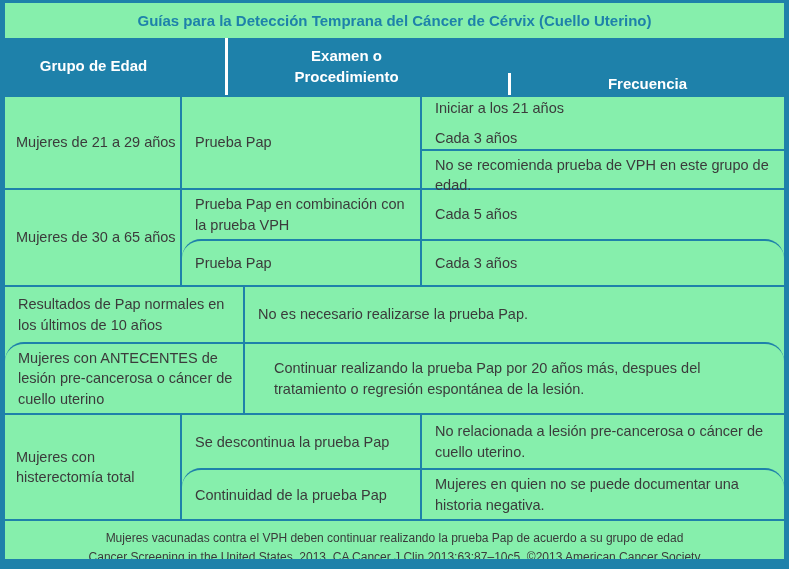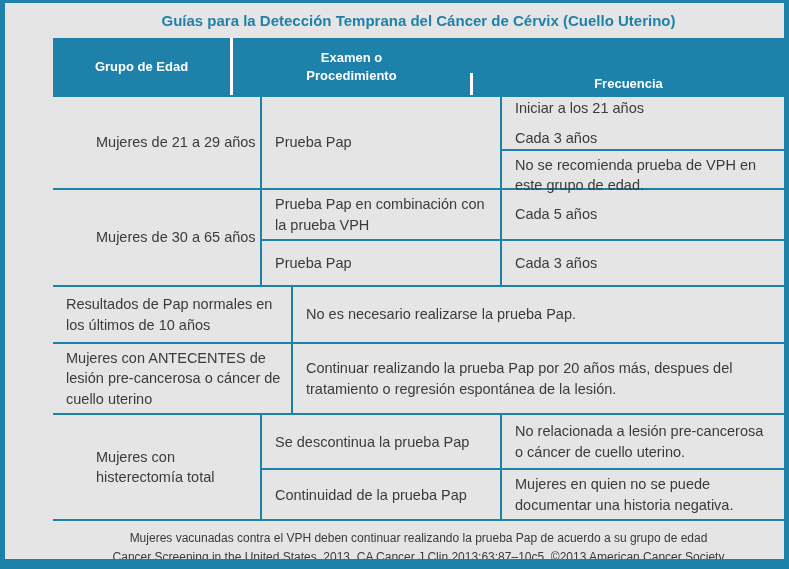--- a/index.html
+++ b/index.html
@@ -8,40 +8,40 @@
     font-family: "Liberation Sans", "DejaVu Sans", sans-serif;
     color: #3b3b3b;
   }
   .frame {
     width: 789px;
     height: 569px;
     border-left: 5px solid #1E81AA;
     border-right: 5px solid #1E81AA;
     border-top: 3px solid #1E81AA;
     border-bottom: 10px solid #1E81AA;
-    background: #e5e5e5;
+    background: #86efac;
     overflow: hidden;
-    padding-left: 48px;
   }
   .title-row {
     height: 35px;
     display: flex;
     align-items: center;
     justify-content: center;
     color: #1E81AA;
     font-weight: bold;
     font-size: 15px;
   }
   .thead {
     height: 57px;
     display: flex;
     background: #1E81AA;
     color: #ffffff;
     font-weight: bold;
-    font-size: 13px;
+    font-size: 15px;
+    gap: 43px;
   }
   .th {
     display: flex;
     align-items: center;
     justify-content: center;
     text-align: center;
     white-space: pre-line;
     line-height: 1.35;
     padding: 2px 6px;
   }
@@ -54,60 +54,59 @@
     border-top: 2px solid #1E81AA;
     font-size: 14.5px;
     line-height: 1.4;
   }
   .col1 {
     width: 177px;
     display: flex;
     align-items: center;
     padding: 4px 2px 4px 11px;
     border-right: 2px solid #1E81AA;
-    margin-left: 32px;
   }
   .col2full {
     width: 240px;
     display: flex;
     align-items: center;
     padding: 4px 8px 4px 13px;
     border-right: 2px solid #1E81AA;
   }
   .col3stack { flex: 1; display: flex; flex-direction: column; }
   .fcell {
     display: flex;
     flex-direction: column;
     justify-content: center;
     padding: 4px 10px 4px 13px;
   }
   .fcell.bt { border-top: 2px solid #1E81AA; }
   .freq-line + .freq-line { margin-top: 10px; }
 
   .stack { flex: 1; display: flex; flex-direction: column; }
-  .subrow { display: flex; }
+  .subrow { display: flex; border-radius: 19px; }
   .subrow.bt { border-top: 2px solid #1E81AA; }
   .excell {
     width: 240px;
     display: flex;
     align-items: center;
     padding: 4px 8px 4px 13px;
     border-right: 2px solid #1E81AA;
   }
   .subrow .fcell { flex: 1; }
 
   .r1 { height: 93px; }
   .r1 .fcell.fa { height: 52px; border-radius: 8px; }
   .r1 .fcell.fb { flex: 1; }
   .r2 { height: 97px; }
   .r2 .subrow.sa { height: 49px; }
   .r2 .subrow.sb { flex: 1; }
   .r3 { height: 128px; }
   .r3 .subrow.sa { height: 59px; }
-  .r3 .subrow.sb { flex: 1; }
+  .r3 .subrow.sb { flex: 1; gap: 16px; }
   .r4 { height: 106px; }
   .r4 .subrow.sa { height: 56px; }
   .r4 .subrow.sb { flex: 1; }
 
   .footer {
     height: 56px;
     border-top: 2px solid #1E81AA;
     display: flex;
     flex-direction: column;
     align-items: center;

